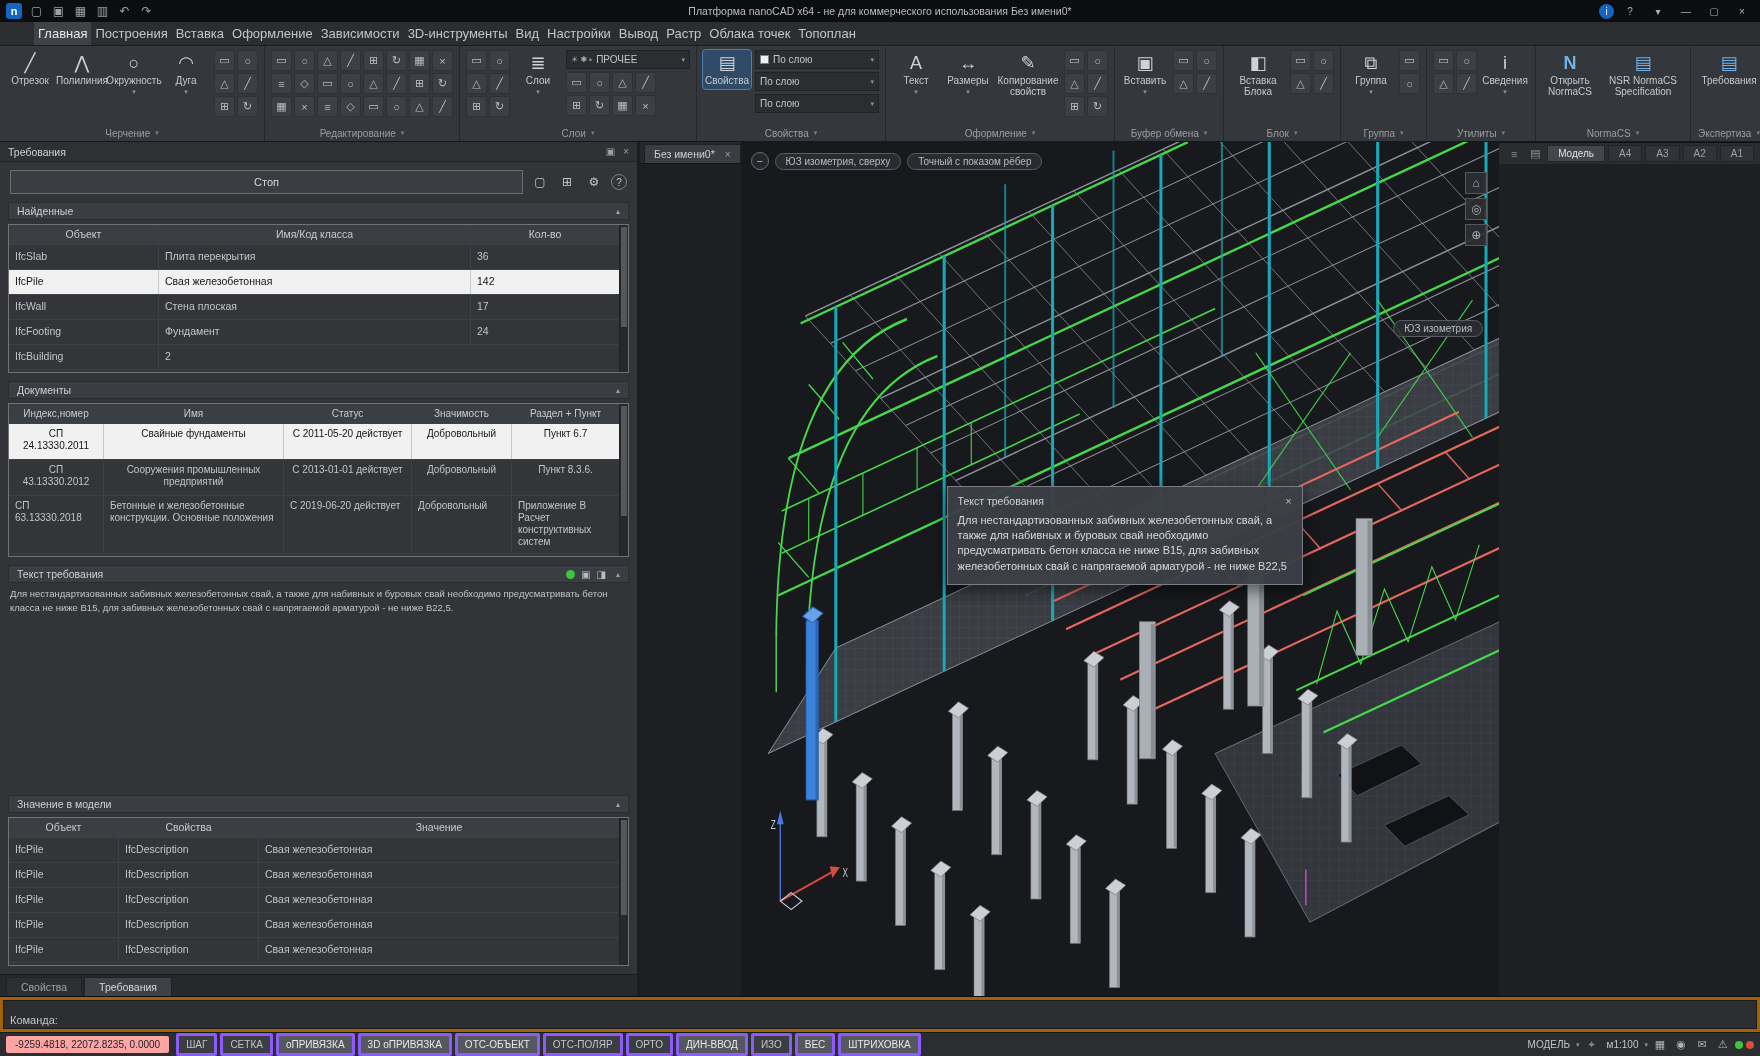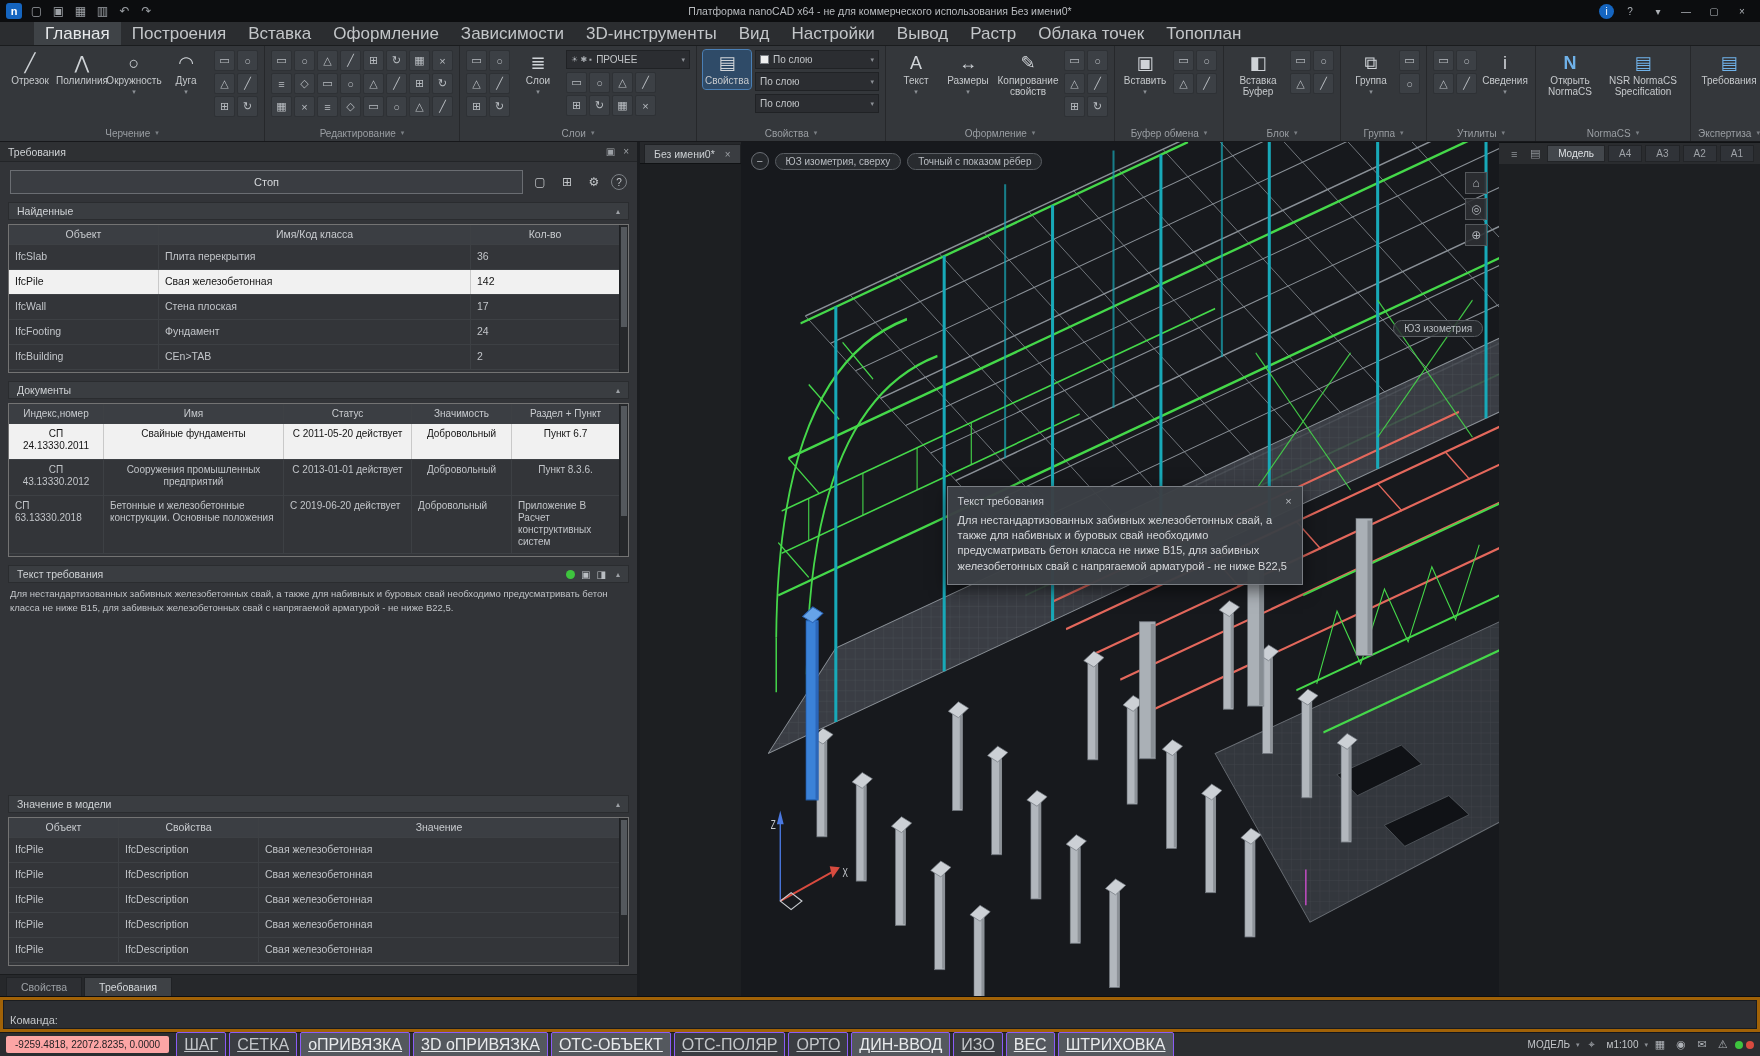--- a/index.html
+++ b/index.html
@@ -13,21 +13,21 @@
   .titlebar { height:22px; background:#0c0d0f; display:flex; align-items:center; padding:0 6px; position:relative; }
   .tb-left { display:flex; align-items:center; gap:7px; z-index:2; }
   .logo { width:16px; height:16px; background:#1565c0; color:#fff; border-radius:3px; font-size:11px; font-weight:bold; display:flex; align-items:center; justify-content:center; }
   .tb-ico { color:#9da1a6; font-size:12px; width:15px; text-align:center; cursor:default; }
   .tb-title { position:absolute; left:0; right:0; text-align:center; font-size:10.5px; color:#b9bcc0; pointer-events:none; }
   .tb-right { margin-left:auto; display:flex; align-items:center; gap:4px; z-index:2; }
   .tb-btn { width:24px; height:18px; display:flex; align-items:center; justify-content:center; color:#aeb2b7; font-size:10px; }
   .tb-info { width:15px; height:15px; border-radius:50%; background:#1565c0; color:#fff; font-size:10px; display:flex; align-items:center; justify-content:center; }
   
   .menubar { height:24px; background:#2b2d30; display:flex; align-items:stretch; padding-left:34px; border-bottom:1px solid #1a1c1e; }
-  .menu-tab { display:flex; align-items:center; padding:0 11px; font-size:17px; color:#c3c6c9; cursor:default; }
+  .menu-tab { display:flex; align-items:center; padding:0 4px; font-size:13px; color:#c3c6c9; cursor:default; }
   .menu-tab.active { background:#3f4347; color:#e6e8ea; }
   
   .ribbon { height:96px; background:#34373b; display:flex; border-bottom:1px solid #17181b; overflow:hidden; }
   .rgroup { display:flex; flex-direction:column; border-right:1px solid #26282b; }
   .rg-body { flex:1; display:flex; align-items:flex-start; gap:4px; padding:4px 6px 0 6px; }
   .rg-label { height:16px; display:flex; align-items:center; justify-content:center; gap:5px; font-size:10px; color:#9a9ea3; }
   .gcaret { font-size:7px; color:#7c8085; }
   .bigbtn { width:48px; display:flex; flex-direction:column; align-items:center; gap:2px; padding:3px 1px; border-radius:3px; cursor:default; }
   .bigbtn.w56 { width:56px; } .bigbtn.w64 { width:64px; } .bigbtn.w80 { width:82px; }
   .bicon { font-size:18px; line-height:20px; color:#cfd3d7; }
@@ -101,21 +101,21 @@
   .mt-ico { width:18px; text-align:center; color:#8d9196; font-size:11px; }
   .mtab { padding:2px 10px; border:1px solid #222427; background:#303338; }
   .mtab.active { background:#43474c; color:#dde0e3; }
   
   .cmd { height:36px; background:#a16207; border-top:1px solid #0d0e10; padding:3px; }
   .cmd-box { height:100%; background:#2c2e32; border:1px solid #1a1c1f; display:flex; flex-direction:column; justify-content:flex-end; padding:1px 6px 2px; font-size:11px; color:#c3c6c9; }
   .cmd-hist { height:14px; }
   
   .statusbar { height:24px; background:#2b2d30; display:flex; align-items:center; gap:3px; padding:0 6px; border-top:1px solid #17181b; }
   .coords { background:#fca5a5; color:#1e1f21; font-size:10px; padding:3px 9px; border-radius:2px; margin-right:4px; white-space:nowrap; }
-  .toggle { font-size:16px; padding:3px 7px; background:#3a3d42; border:1px solid #8b5cf6; border-radius:2px; color:#c3c6c9; white-space:nowrap;text-decoration:underline; }
+  .toggle { font-size:10px; padding:3px 7px; background:#3a3d42; border:3px solid #8b5cf6; border-radius:2px; color:#c3c6c9; white-space:nowrap; }
   .toggle.active { background:#54585e; color:#e8eaec; }
   .sb-spacer { flex:1; }
   .sb-txt { font-size:10px; color:#c3c6c9; padding:0 3px; white-space:nowrap; }
   .sb-caret { font-size:7px; color:#8d9196; }
   .sb-ico { width:18px; text-align:center; font-size:11px; color:#aeb2b7; }
   .led { width:8px; height:8px; border-radius:50%; display:inline-block; }
 </style>
 </head>
 <body>
 
@@ -341,21 +341,21 @@
     <div class="rg-label">
         <span>Буфер обмена</span>
         <span class="gcaret">▾</span>
       </div>
   </div>
 
   <div class="rgroup">
     <div class="rg-body">
       <div class="bigbtn w56">
         <span class="bicon">◧</span>
-        <span class="blabel">Вставка Буфер</span>
+        <span class="blabel">Вставка Блока</span>
       </div>
       <div class="igrid" style="grid-template-columns: repeat(2, 21px);">
           <span class="tile">▭</span>
           <span class="tile">○</span>
           <span class="tile">△</span>
           <span class="tile">╱</span>
         </div>
     </div>
     <div class="rg-label">
         <span>Блок</span>
@@ -477,21 +477,20 @@
           <div class="td">Стена плоская</div>
           <div class="td">17</div>
         </div>
         <div class="trow g3a h25">
           <div class="td">IfcFooting</div>
           <div class="td">Фундамент</div>
           <div class="td">24</div>
         </div>
         <div class="trow g3a h25">
           <div class="td">IfcBuilding</div>
-          <div class="td">CEn&gt;TAB</div>
           <div class="td">2</div>
         </div>
       </div>
       <div class="vscroll">
           <div class="vthumb" style="height:100px"></div>
         </div>
     </div>
 
     <div class="sec-head">
       <span>Документы</span>

